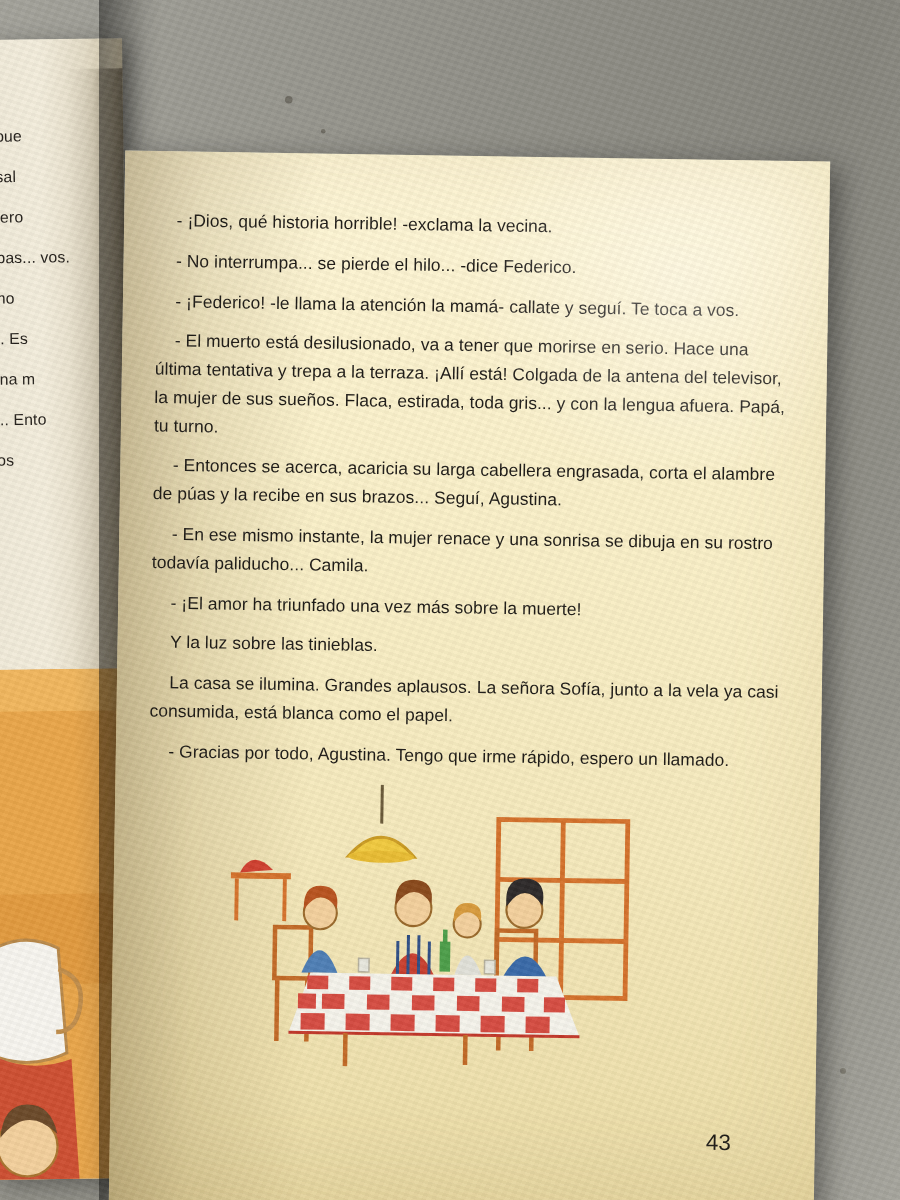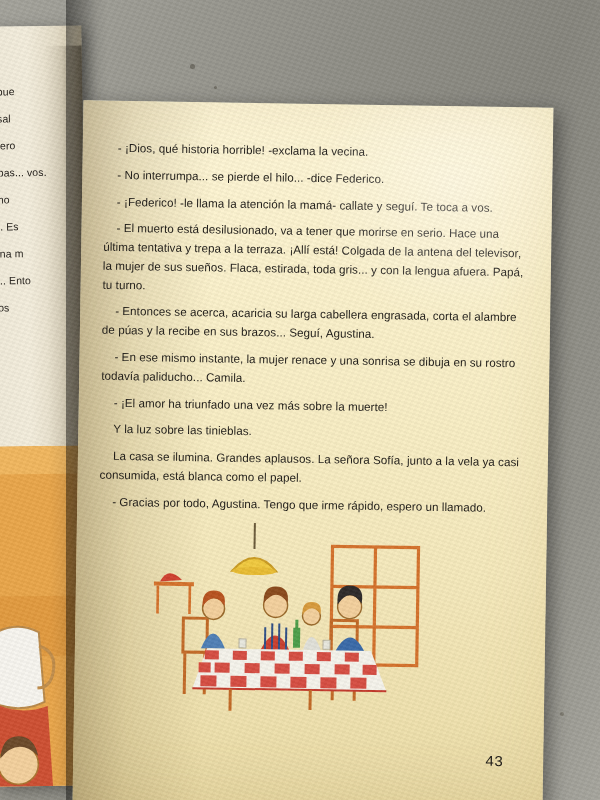--- a/index.html
+++ b/index.html
@@ -142,25 +142,25 @@
   #illus {
     position: absolute;
     left: 60px;
     top: 420px;
     width: 300px;
     height: 195px;
   }
 
   #page-number {
     position: absolute;
-    right: 40px;
+    right: 56px;
     bottom: 36px;
     font-size: 15px;
     color: #1d1a16;
-    font-family: Liberation Mono, monospace;
+    font-family: Liberation Sans, sans-serif;
   }
 
   
   .speck {
     position: absolute;
     background: rgba(60,55,45,.45);
     border-radius: 50%;
   }
 </style>
 </head>

